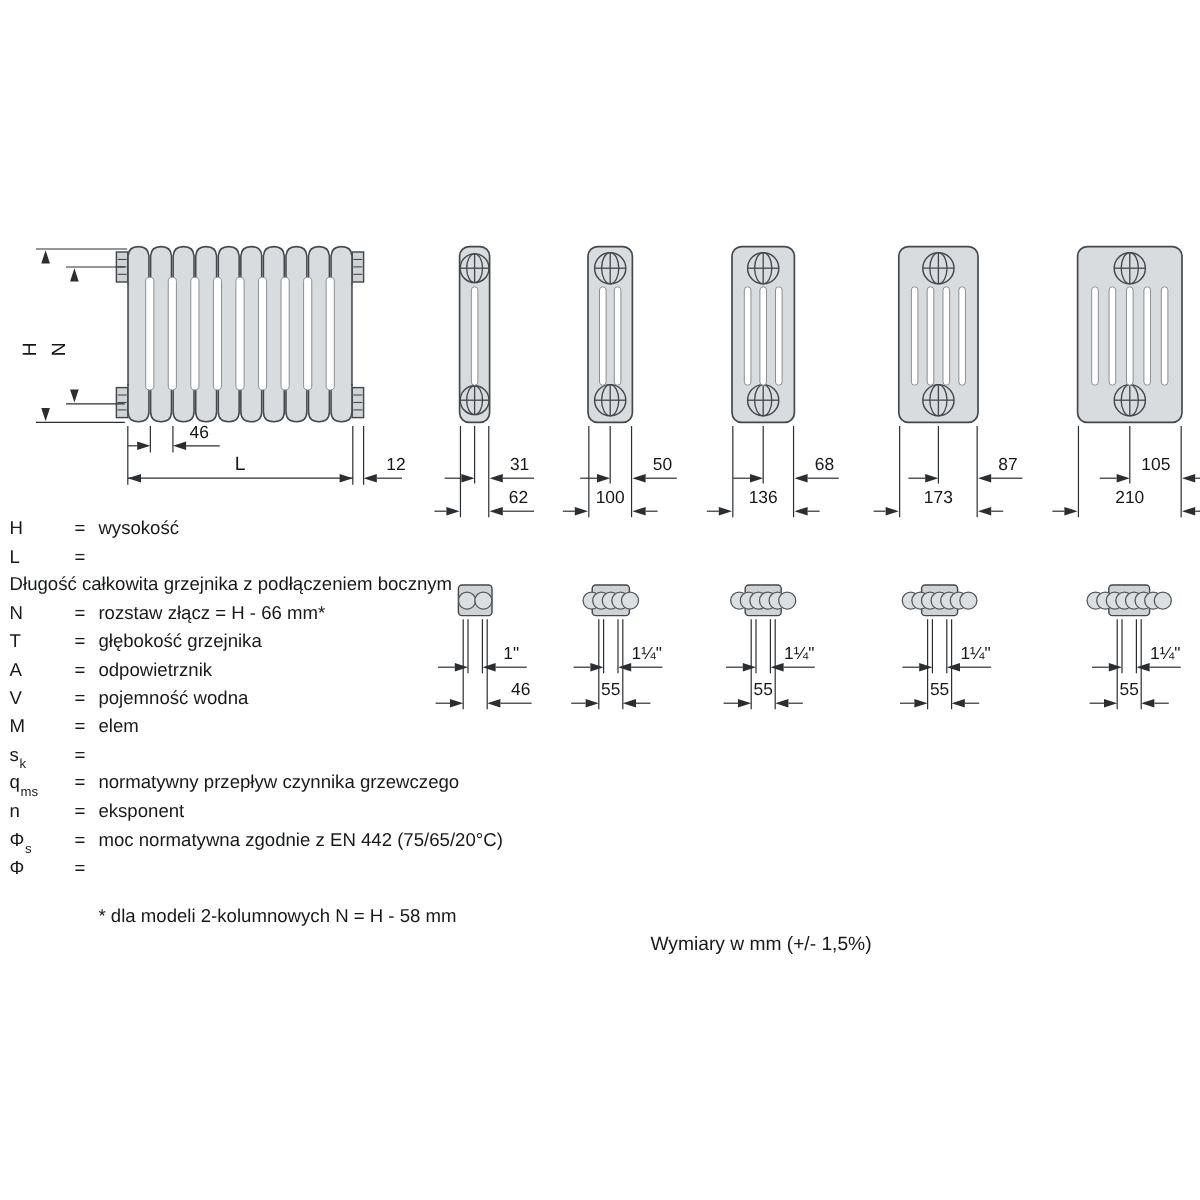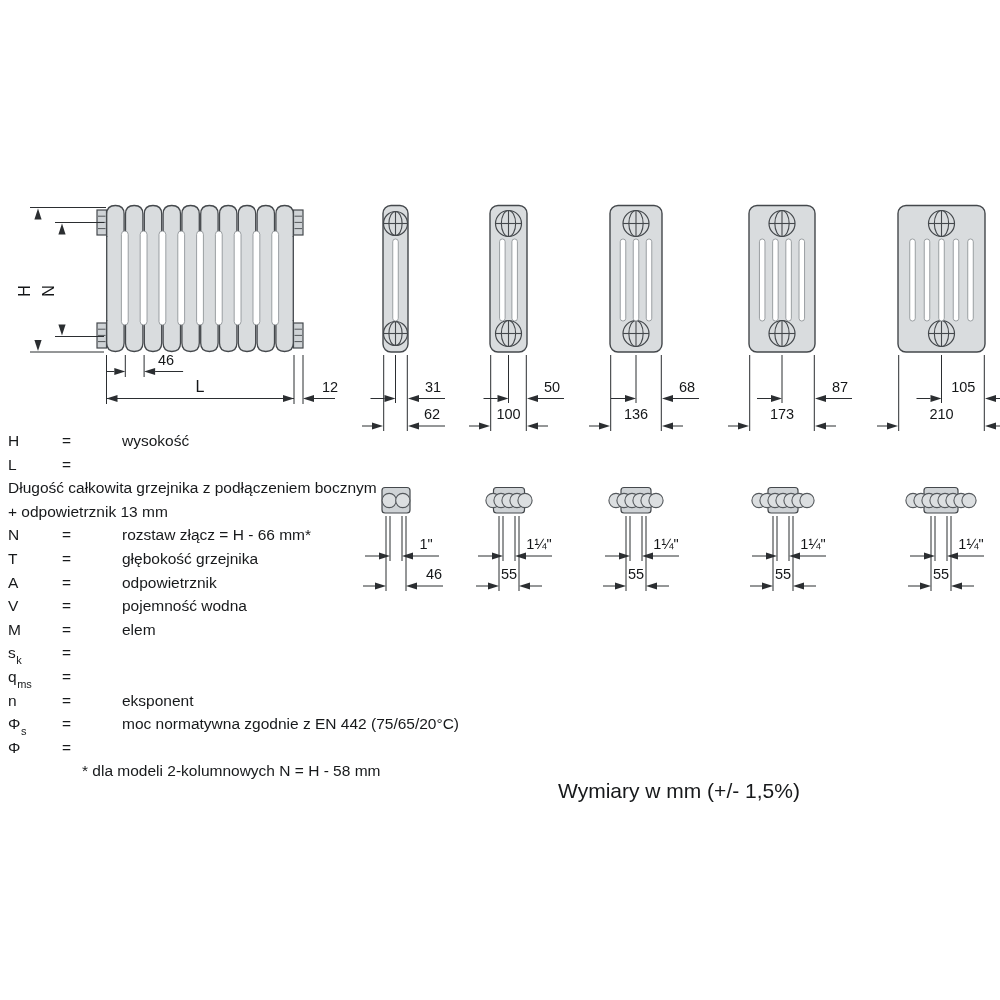--- a/index.html
+++ b/index.html
@@ -3,25 +3,25 @@
 <meta charset="utf-8">
 <style>
   html,body{margin:0;padding:0;background:#fff;}
   .canvas{position:relative;width:1000px;height:1000px;background:#ffffff;overflow:hidden;
           font-family:"Liberation Sans",sans-serif;color:#17191b;}
   #diagram{position:absolute;left:0;top:0;}
   .legend{position:absolute;left:8px;top:429px;width:520px;font-size:15.5px;line-height:23.6px;}
   .lrow{position:relative;height:23.6px;white-space:nowrap;}
   .sym{position:absolute;left:0;top:0;}
   .eq{position:absolute;left:54px;top:0;}
-  .desc{position:absolute;left:74px;top:0;margin-left:40px;}
+  .desc{position:absolute;left:74px;top:0;}
   .full{position:absolute;left:0;top:0;}
-  .indent{left:74px;}
+  .indent{left:74px;margin-top:16px;}
   sub{font-size:11px;position:relative;top:2px;left:0.5px;}
-  .note{position:absolute;left:558px;top:779px;font-size:21px;}
+  .note{position:absolute;left:542px;top:779px;font-size:16px;}
 </style>
 </head>
 <body>
 
 <div class="canvas">
   <svg id="diagram" width="1000" height="1000">
       <g>
         <rect x="97" y="210" width="9.5" height="25" fill="#cfd3d6" stroke="#44484c" stroke-width="1.2"></rect>
         <line x1="98" y1="216.2" x2="105.5" y2="216.2" stroke="#44484c" stroke-width="0.9"></line>
         <line x1="98" y1="222.4" x2="105.5" y2="222.4" stroke="#44484c" stroke-width="0.9"></line>
@@ -359,23 +359,20 @@
       <span class="desc">wysokość</span>
     </div>
     <div class="lrow">
       <span class="sym"><span>L</span></span>
       <span class="eq">=</span>
     </div>
     <div class="lrow">
       <span class="full">Długość całkowita grzejnika z podłączeniem bocznym</span>
     </div>
     <div class="lrow">
-      <span class="full">+ odpowietrznik 13 mm</span>
-    </div>
-    <div class="lrow">
       <span class="sym"><span>N</span></span>
       <span class="eq">=</span>
       <span class="desc">rozstaw złącz = H - 66 mm*</span>
     </div>
     <div class="lrow">
       <span class="sym"><span>T</span></span>
       <span class="eq">=</span>
       <span class="desc">głębokość grzejnika</span>
     </div>
     <div class="lrow">
@@ -393,20 +390,21 @@
       <span class="eq">=</span>
       <span class="desc">elem</span>
     </div>
     <div class="lrow">
       <span class="sym"><span>s</span><sub>k</sub></span>
       <span class="eq">=</span>
     </div>
     <div class="lrow">
       <span class="sym"><span>q</span><sub>ms</sub></span>
       <span class="eq">=</span>
+      <span class="desc">normatywny przepływ czynnika grzewczego</span>
     </div>
     <div class="lrow">
       <span class="sym"><span>n</span></span>
       <span class="eq">=</span>
       <span class="desc">eksponent</span>
     </div>
     <div class="lrow">
       <span class="sym"><span>Φ</span><sub>s</sub></span>
       <span class="eq">=</span>
       <span class="desc">moc normatywna zgodnie z EN 442 (75/65/20°C)</span>

